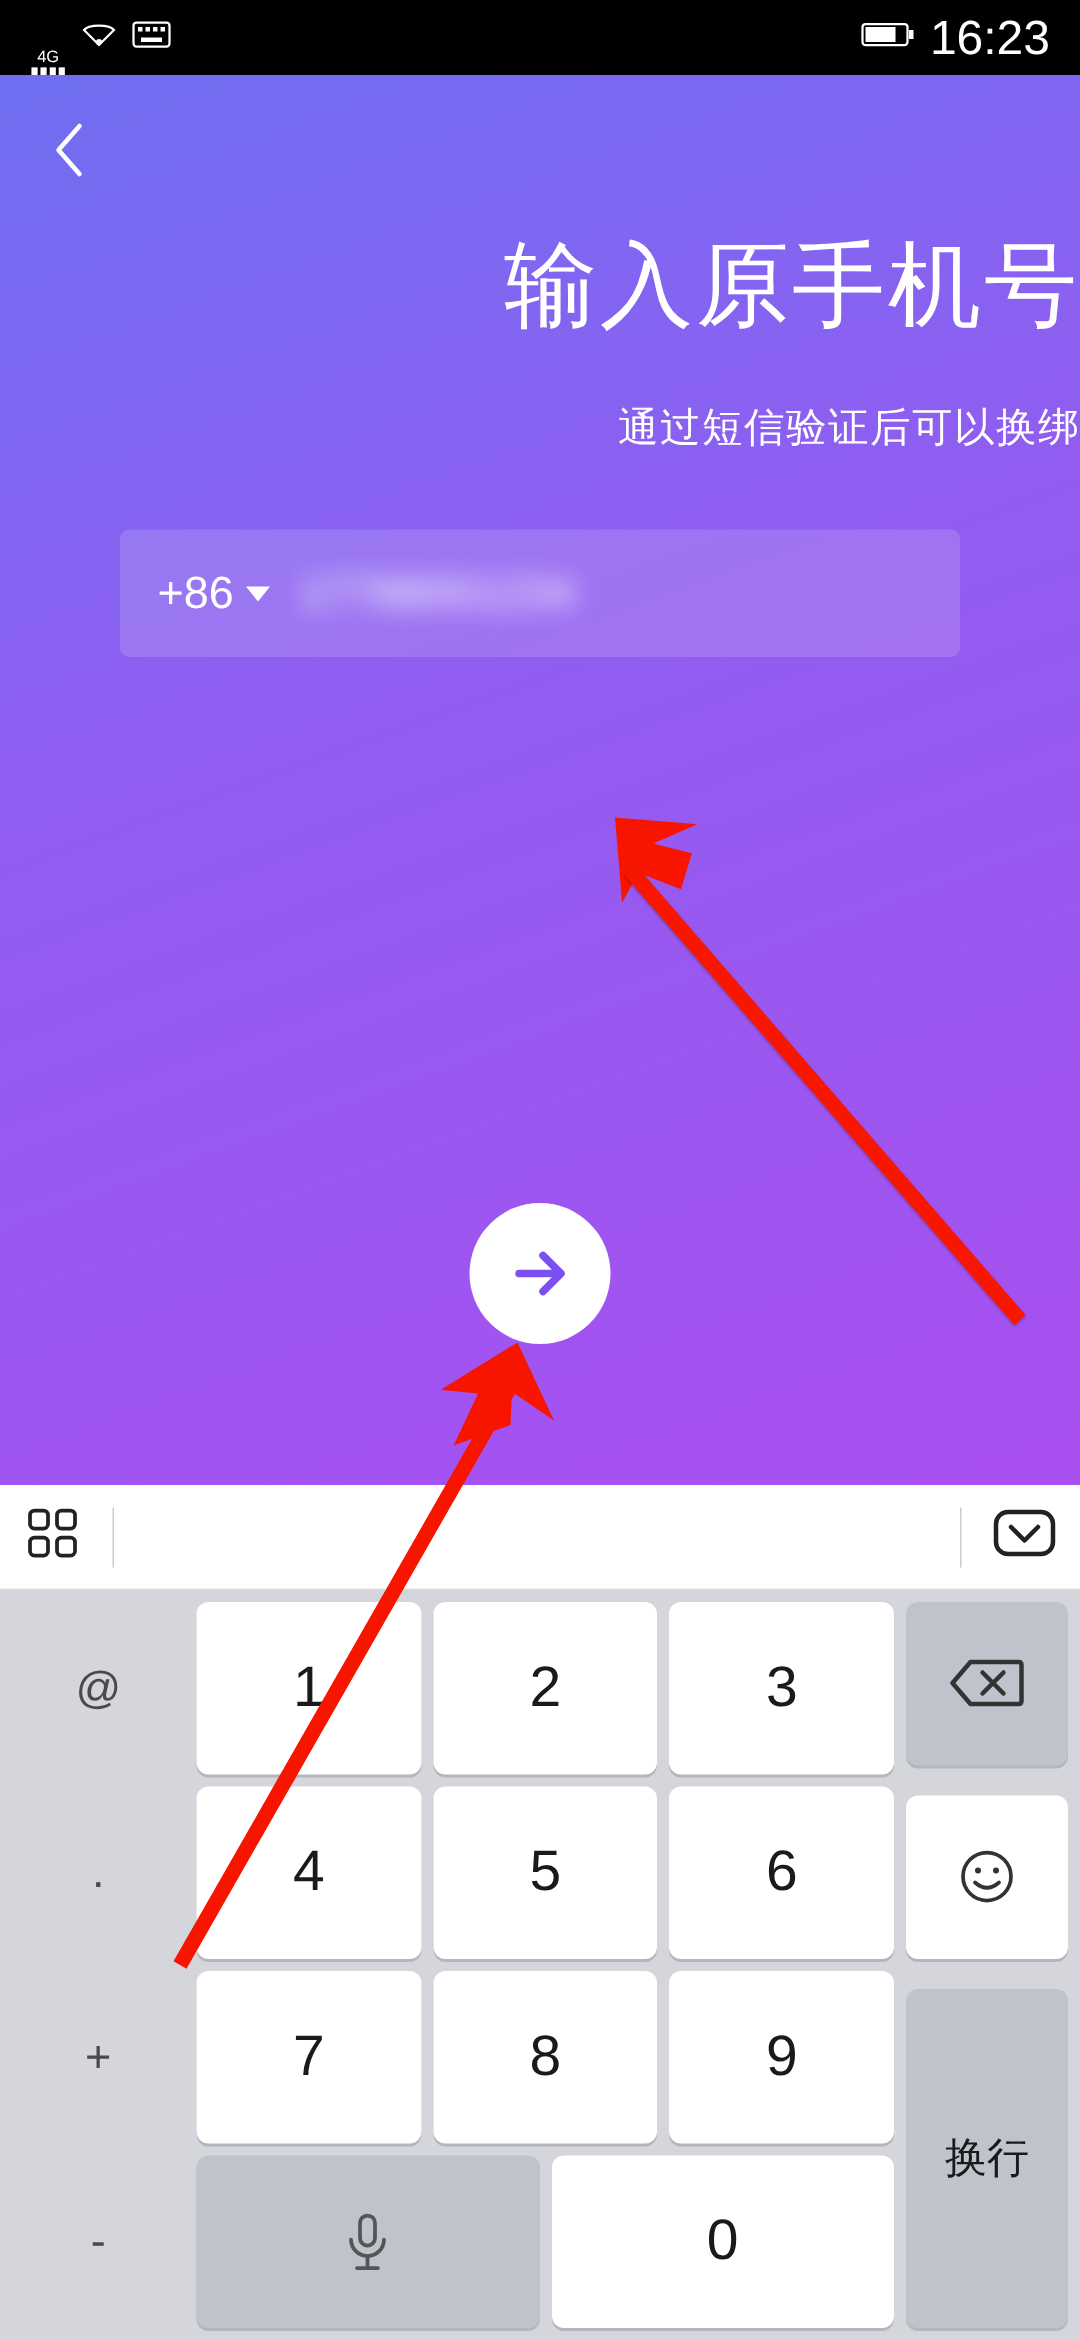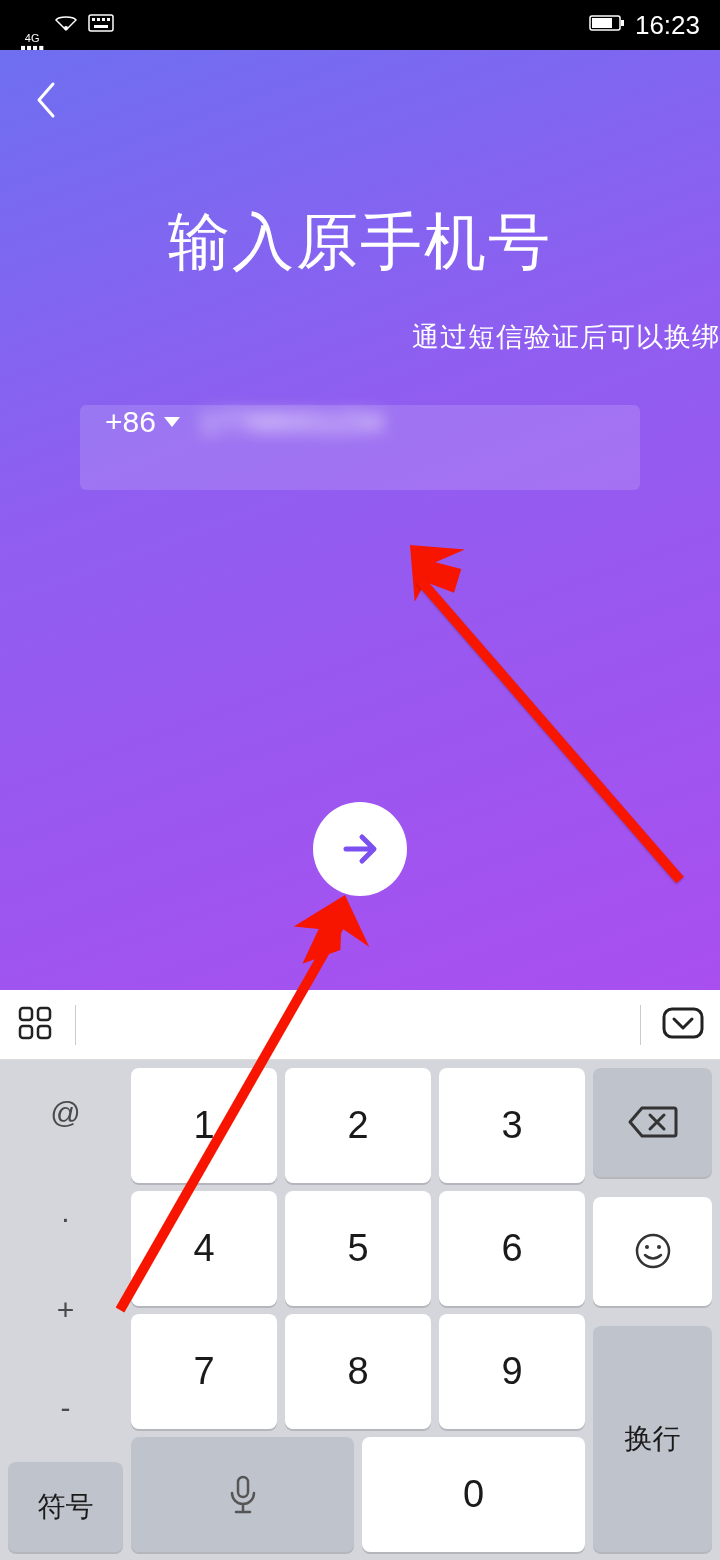--- a/index.html
+++ b/index.html
@@ -29,41 +29,41 @@
       position: absolute;
       top: 30px;
       left: 25px;
       width: 40px;
       height: 40px;
       display: flex;
       align-items: center;
       justify-content: center;
     }
     .title {
-      text-align: center;
+      text-align: right;
       color: #fff;
       font-size: 62px;
       font-weight: 400;
-      margin-top: 120px;
+      margin-top: 68px;
       letter-spacing: 2px;
     }
     .subtitle {
       text-align: right;
       color: #fff;
       font-size: 27px;
       margin-top: 35px;
       letter-spacing: 1px;
     }
     .input-container {
       margin: 50px 80px 0;
       background: rgba(255,255,255,0.14);
       border-radius: 6px;
       height: 85px;
       display: flex;
-      align-items: flex-start;
+      align-items: center;
       padding: 0 25px;
     }
     .country-code {
       color: #fff;
       font-size: 30px;
       display: flex;
       align-items: center;
       gap: 8px;
       margin-right: 20px;
     }
@@ -138,21 +138,21 @@
       flex-direction: column;
       gap: 8px;
     }
     .kb-col-nums {
       flex: 1;
       display: flex;
       flex-direction: column;
       gap: 8px;
     }
     .kb-col-right {
-      width: 119px;
+      width: 108px;
       display: flex;
       flex-direction: column;
       gap: 20px;
     }
     .kb-row { display: flex; gap: 8px; flex: 1; }
     .key {
       background: #fff;
       border-radius: 8px;
       display: flex;
       align-items: center;
@@ -194,21 +194,21 @@
     </span>
   </div>
   <div class="status-right">
     <span>
       <svg width="36" height="18" viewBox="0 0 36 18">
           <rect x="1" y="2" width="30" height="14" rx="2" fill="none" stroke="#fff" stroke-width="1.5"></rect>
           <rect x="3" y="4" width="20" height="10" fill="#fff"></rect>
           <rect x="32" y="6" width="3" height="6" fill="#fff"></rect>
         </svg>
     </span>
-    <span style="font-size:26px;">16:23</span>
+    <span style="font-size:32px;">16:23</span>
   </div>
 </div>
 
 <div class="main">
   <div class="back-btn">
     <svg width="24" height="40" viewBox="0 0 24 40">
       <path d="M20 4 L6 20 L20 36" stroke="#fff" stroke-width="3" fill="none" stroke-linecap="round" stroke-linejoin="round"></path>
     </svg>
   </div>
 
@@ -267,21 +267,20 @@
     </span>
   </div>
 </div>
 
 <div class="keyboard">
   <div class="kb-col-sym">
     <div class="key sym">@</div>
     <div class="key sym">.</div>
     <div class="key sym">+</div>
     <div class="key sym">-</div>
-    <div class="key gray bottom-fn">符号</div>
   </div>
   <div class="kb-col-nums">
     <div class="kb-row">
       <div class="key">1</div>
       <div class="key">2</div>
       <div class="key">3</div>
     </div>
     <div class="kb-row">
       <div class="key">4</div>
       <div class="key">5</div>

